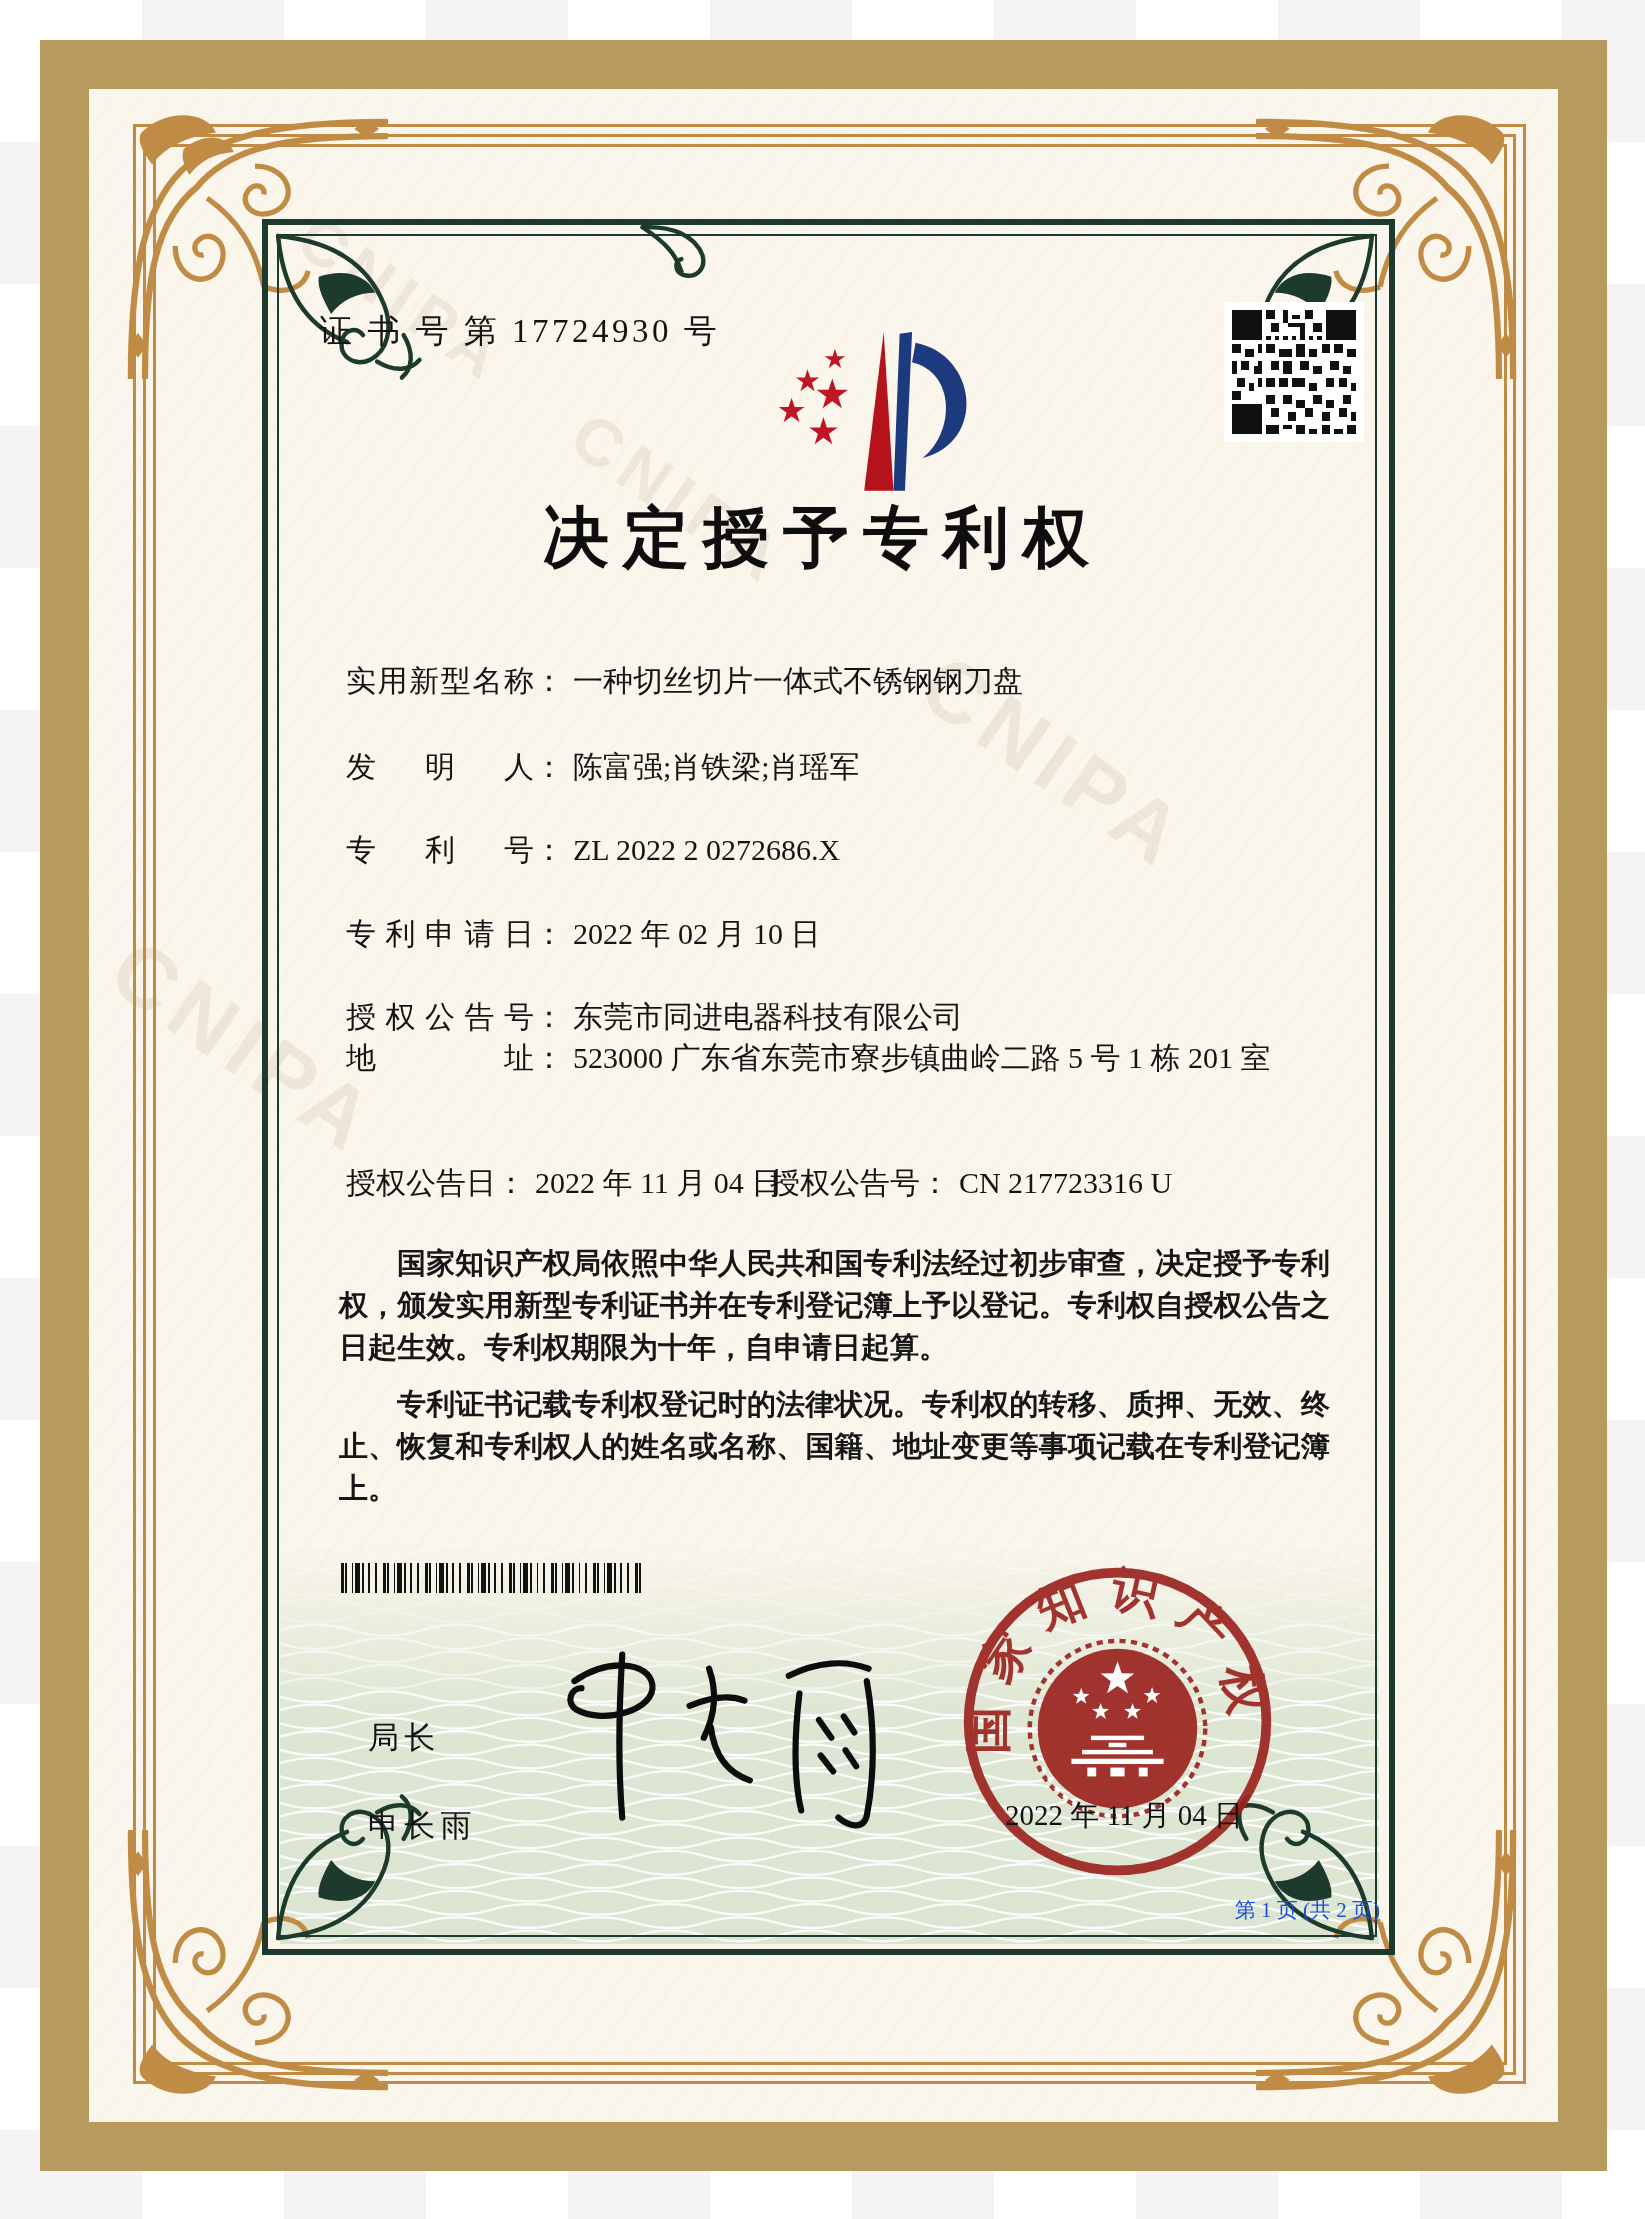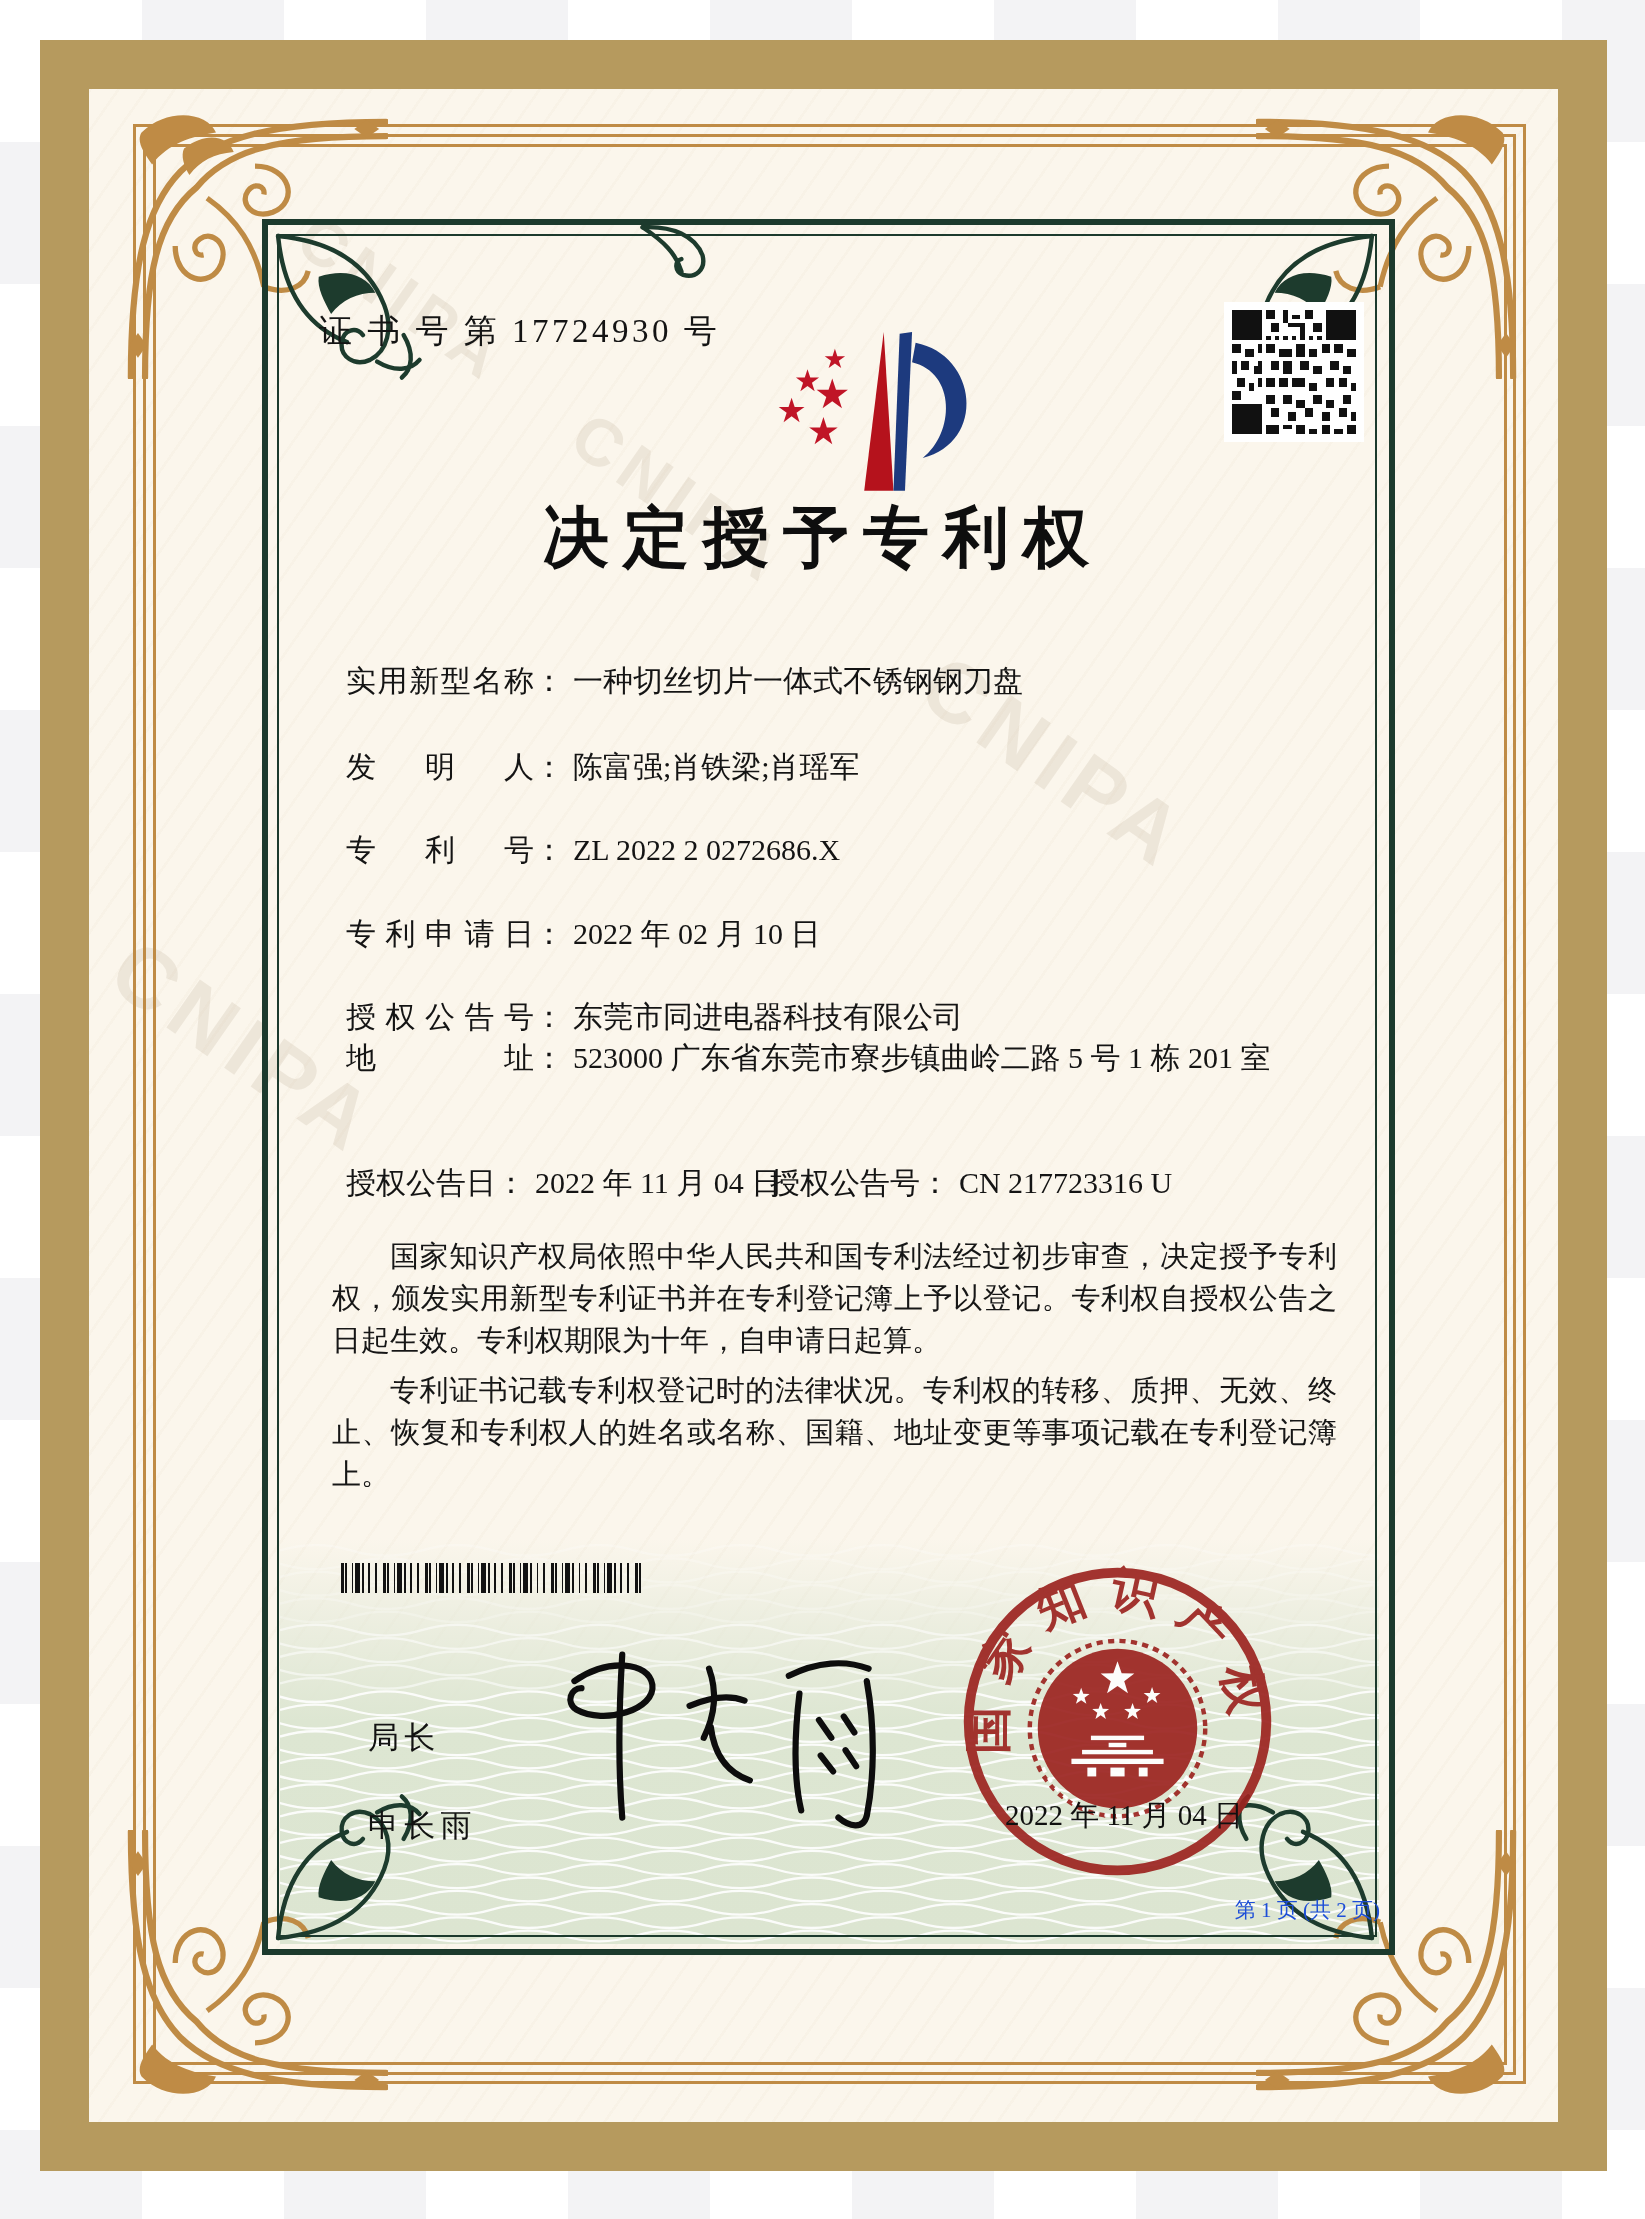--- a/index.html
+++ b/index.html
@@ -28,21 +28,21 @@
     transform-origin:left top;white-space:nowrap;
   }
   .cert-no{left:319px;top:309px;font-size:33px;color:#141414;letter-spacing:3.5px;white-space:nowrap;}
   .title{left:266px;top:493px;width:1114px;text-align:center;font-size:66px;font-weight:bold;
     letter-spacing:14px;color:#0e0e0e;white-space:nowrap;}
   .frow{left:346px;font-size:30px;color:#141414;white-space:nowrap;}
   .flabel{display:inline-block;width:188px;text-align:justify;text-align-last:justify;vertical-align:top;}
   .fvalue{margin-left:8.9px;}
   .grant2{position:absolute;left:424px;top:0;white-space:nowrap;text-align:center;}
   .body-text{left:324px;top:1227px;width:1021px;font-size:29px;color:#161616;}
-  .body-text p{margin:8px;text-indent:2em;text-align:justify;line-height:42px;}
+  .body-text p{margin:15px;text-indent:2em;text-align:justify;line-height:42px;font-weight:bold;}
   .barcode{
     left:341px;top:1563px;width:300px;height:30px;
     background-image:
       repeating-linear-gradient(90deg,#121212 0 2.7px,transparent 2.7px 4.4px,#121212 4.4px 6.2px,transparent 6.2px 10.6px,#121212 10.6px 12.4px,transparent 12.4px 14px,#121212 14px 18.6px,transparent 18.6px 21px,#121212 21px 23px,transparent 23px 27.5px,#121212 27.5px 29px,transparent 29px 34px,#121212 34px 36px,transparent 36px 42px);
   }
   .director{left:368px;font-size:31px;color:#121212;letter-spacing:5.3px;white-space:nowrap;}
   .seal-date{left:991px;top:1796px;width:266px;text-align:center;font-size:29px;color:#101010;
     white-space:nowrap;z-index:9;}
   .footer{left:266px;top:1896px;width:1114px;text-align:right;font-size:21px;color:#1d4ed8;z-index:8;}
   .qr-pad{left:1224px;top:302px;width:140px;height:140px;background:#ffffff;}

